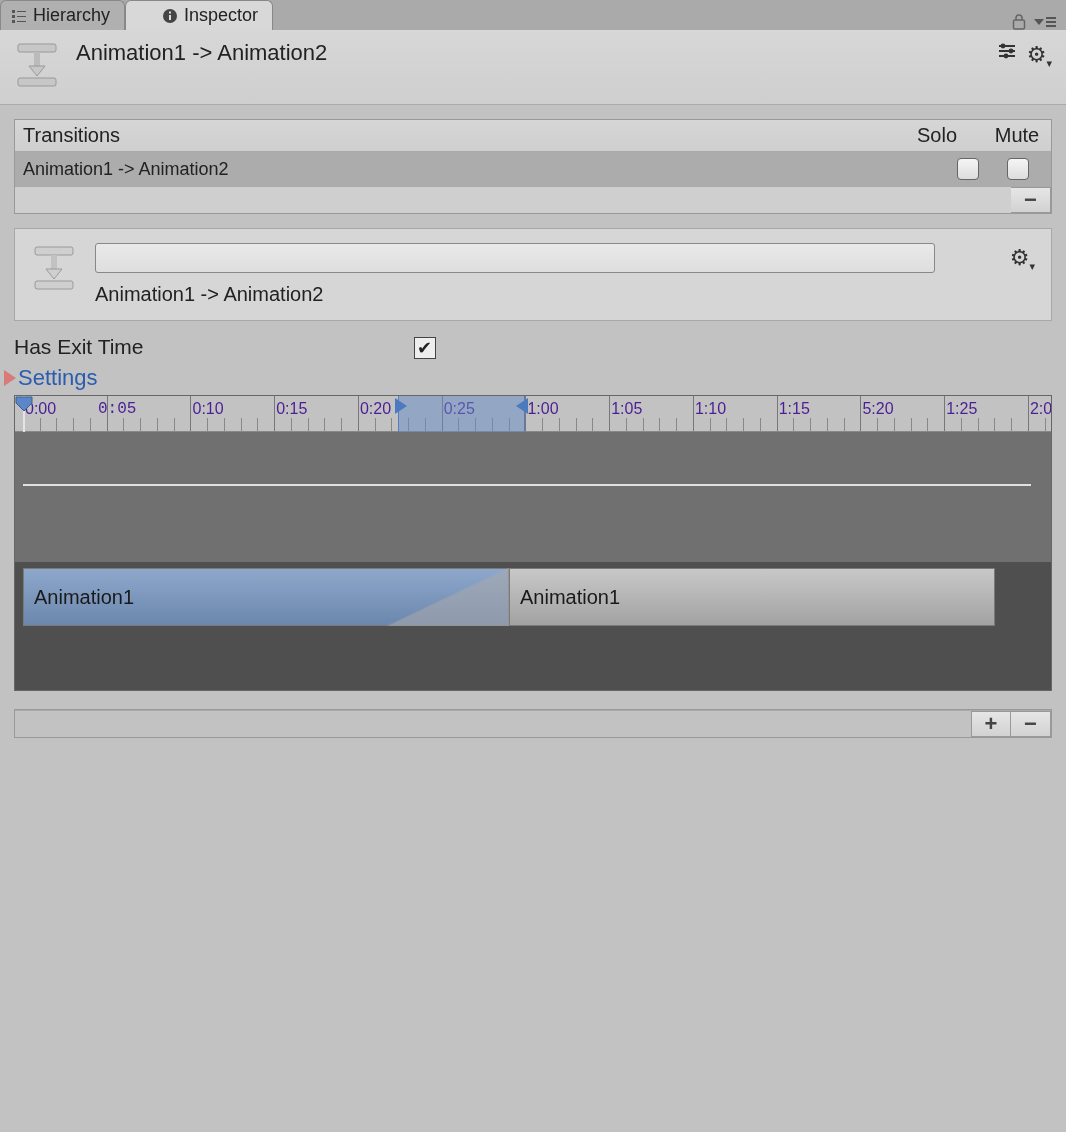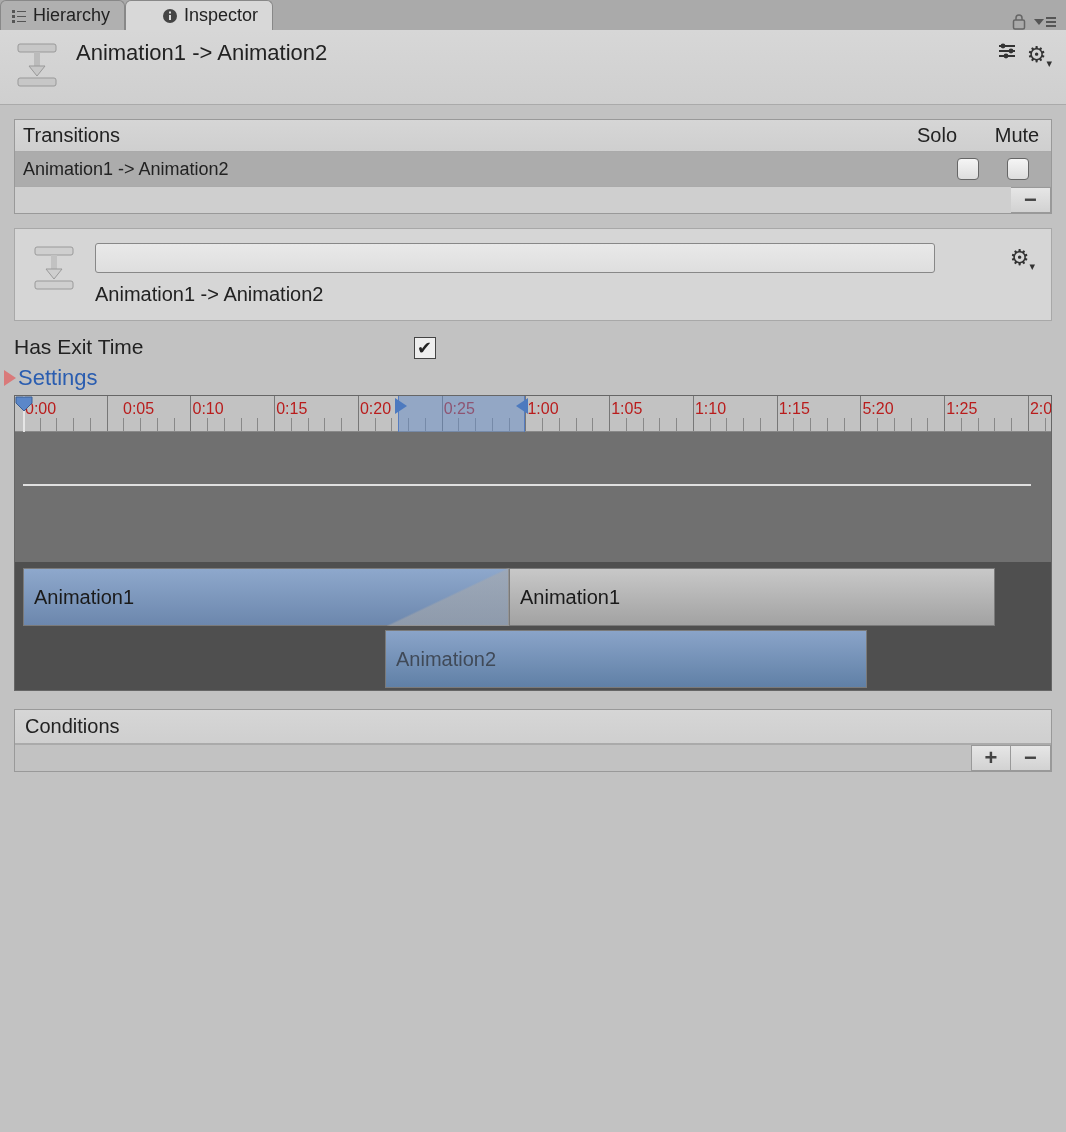--- a/index.html
+++ b/index.html
@@ -48,21 +48,21 @@
 
 
 .settings-row { margin: 6px 0 0 4px; display:flex; align-items:center;}
 .foldout-tri { width:0;height:0; border-top:8px solid transparent; border-bottom:8px solid transparent; border-left:12px solid #d97a7a; margin-right:2px;}
 .settings-link { color:#2a5db0; font-size:22px; }
 
 
 .timeline { margin: 4px 14px 0 14px; background:#707070; border:1px solid #666; position:relative; height: 296px; }
 .ruler { height: 36px; background:#c2c2c2; position:relative; border-bottom:1px solid #888; overflow:hidden;}
 .major { position:absolute; top:0; height:100%; width:1px; background:#777;}
-.majlabel { position:absolute; top:4px; font-size:16px; color:#b91c1c;}
+.majlabel { position:absolute; top:4px; font-size:16px; color:#4c1d95;}
 .playhead { position:absolute; left:8px; top:0; bottom:0; width:2px; background:#e5e5e5; }
 .playhead-top { position:absolute; left:1px; top:0; }
 .blend { position:absolute; top:0; height:100%; background: rgba(100,140,200,0.5); border-left:1px solid rgba(80,120,190,0.9); border-right:1px solid rgba(80,120,190,0.9);}
 .waveform-area { position:absolute; left:0; right:0; top:36px; height:130px; background:#707070;}
 .wave-line { position:absolute; top:52px; left:8px; right:20px; height:2px; background:#e0e0e0;}
 .clips-area { position:absolute; left:0; right:0; top:166px; bottom:0; background:#4f4f4f; padding-top:6px;}
 .clip { position:absolute; height:58px; display:flex; align-items:center; padding-left:10px; font-size:20px; border:1px solid #7a7a7a;}
 .clip1a { left:8px; width:486px; top:6px; background:linear-gradient(#8ea8cc,#6c87ad); color:#1a1a1a;}
 .clip1b { left:494px; width:486px; top:6px; background:linear-gradient(#c8c8c8,#a2a2a2); color:#1a1a1a;}
 .clip2 { left:370px; width:482px; top:68px; background:linear-gradient(#8aa4c9,#6080a6); color:#404a58;}
@@ -181,21 +181,21 @@
 
 <div class="timeline">
   <div class="ruler" id="ruler">
       <div class="major" style="left: 8px;"></div>
       <div class="majlabel" style="left: 10px;">0:00</div>
       <div style="position: absolute; top: 22px; height: 14px; width: 1px; background: rgb(136, 136, 136); left: 24.7487px;"></div>
       <div style="position: absolute; top: 22px; height: 14px; width: 1px; background: rgb(136, 136, 136); left: 41.4973px;"></div>
       <div style="position: absolute; top: 22px; height: 14px; width: 1px; background: rgb(136, 136, 136); left: 58.246px;"></div>
       <div style="position: absolute; top: 22px; height: 14px; width: 1px; background: rgb(136, 136, 136); left: 74.9947px;"></div>
       <div class="major" style="left: 91.7433px;"></div>
-      <div class="majlabel" style="left: 108px;">0:05</div>
+      <div class="majlabel" style="left: 83px; font-family: Liberation Mono, monospace;">0:05</div>
       <div style="position: absolute; top: 22px; height: 14px; width: 1px; background: rgb(136, 136, 136); left: 108.492px;"></div>
       <div style="position: absolute; top: 22px; height: 14px; width: 1px; background: rgb(136, 136, 136); left: 125.241px;"></div>
       <div style="position: absolute; top: 22px; height: 14px; width: 1px; background: rgb(136, 136, 136); left: 141.989px;"></div>
       <div style="position: absolute; top: 22px; height: 14px; width: 1px; background: rgb(136, 136, 136); left: 158.738px;"></div>
       <div class="major" style="left: 175.487px;"></div>
       <div class="majlabel" style="left: 177.487px;">0:10</div>
       <div style="position: absolute; top: 22px; height: 14px; width: 1px; background: rgb(136, 136, 136); left: 192.235px;"></div>
       <div style="position: absolute; top: 22px; height: 14px; width: 1px; background: rgb(136, 136, 136); left: 208.984px;"></div>
       <div style="position: absolute; top: 22px; height: 14px; width: 1px; background: rgb(136, 136, 136); left: 225.733px;"></div>
       <div style="position: absolute; top: 22px; height: 14px; width: 1px; background: rgb(136, 136, 136); left: 242.481px;"></div>
@@ -274,25 +274,21 @@
     <div class="wave-line"></div>
   </div>
   <div class="clips-area">
     <div class="clip clip1a">
         <span>Animation1</span>
       </div>
     <div class="clip clip1b">
         <span>Animation1</span>
       </div>
     <div class="cross-wedge"></div>
-    <div class="clip clip2">
-        <span>Animation2</span>
-      </div>
   </div>
 </div>
 
 <div class="conditions">
-  <div class="cond-header">Conditions</div>
   <div class="cond-footer">
     <div class="plus-btn">+</div>
     <div class="minus-btn">−</div>
   </div>
 </div>
 
 </body></html>

